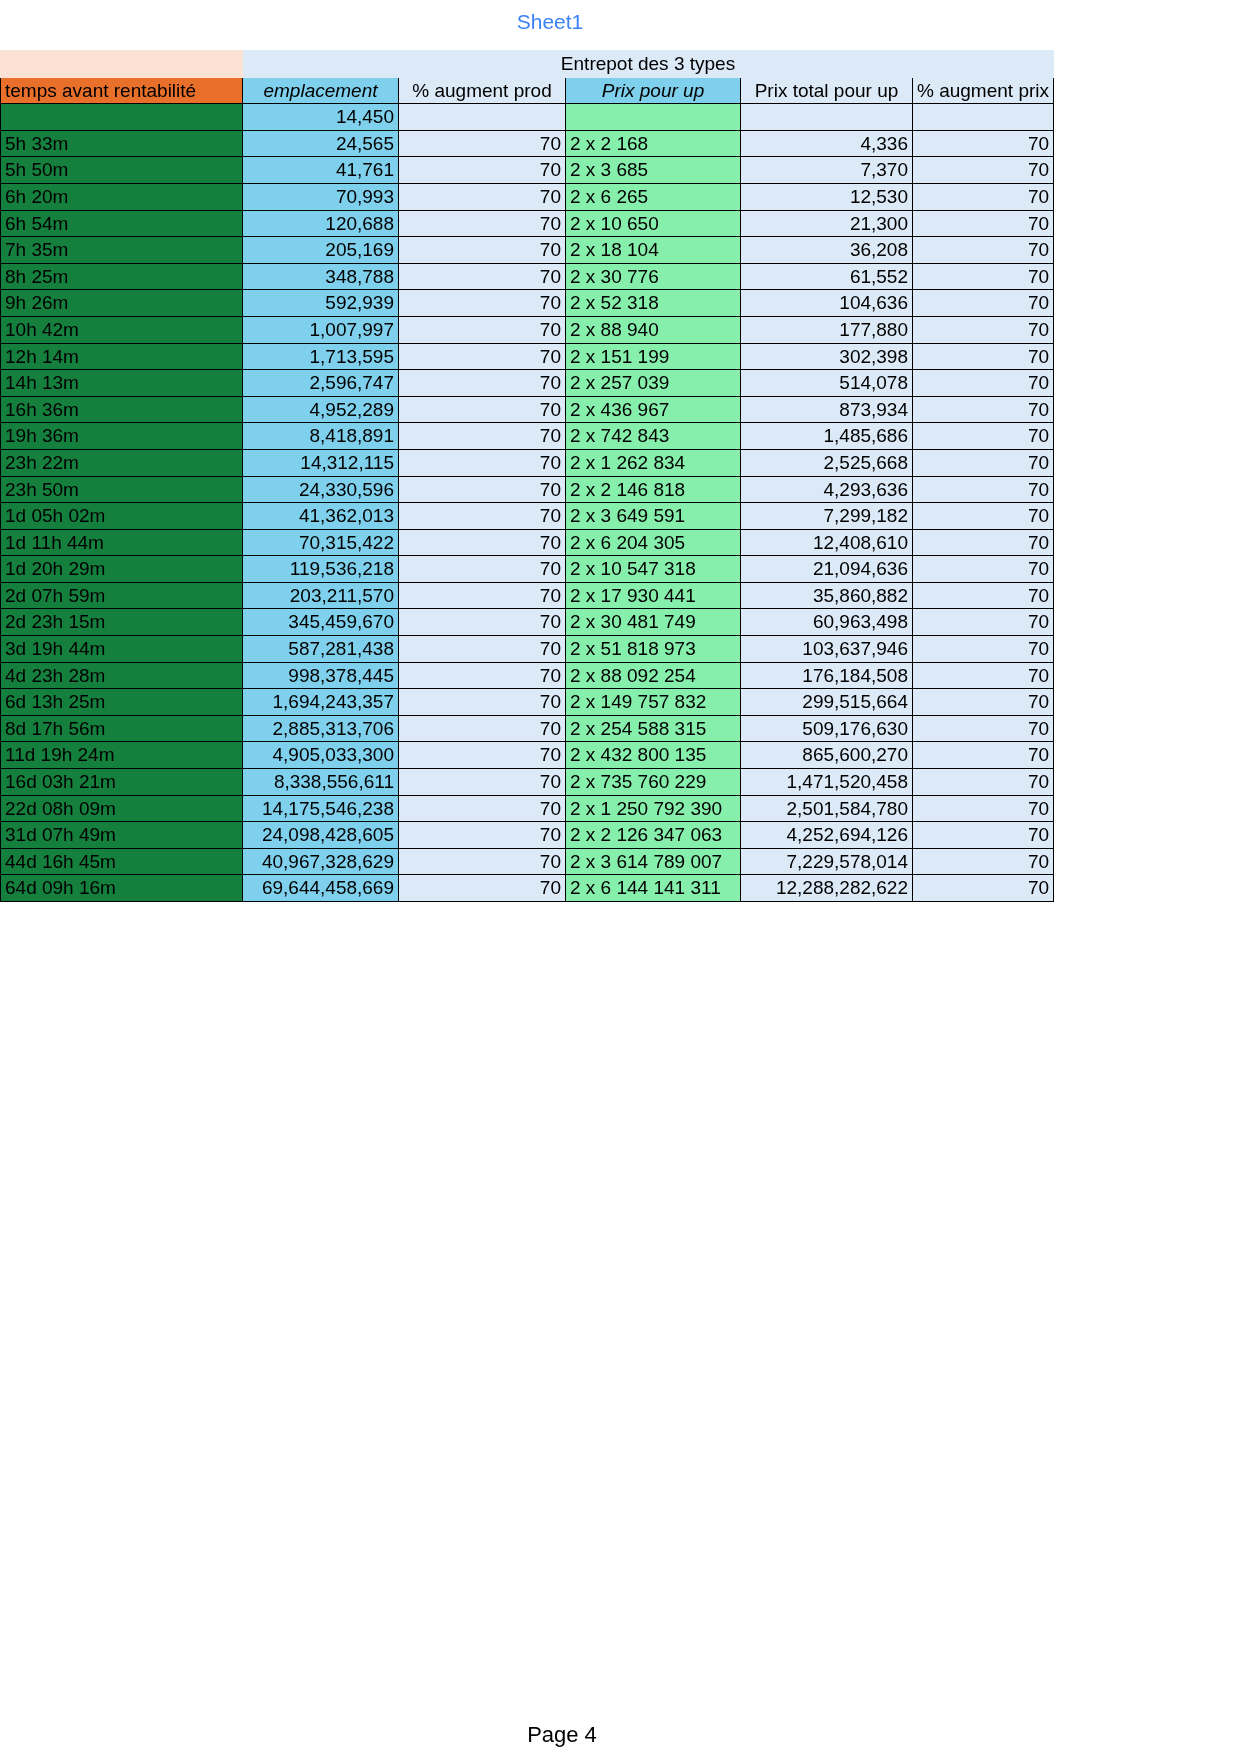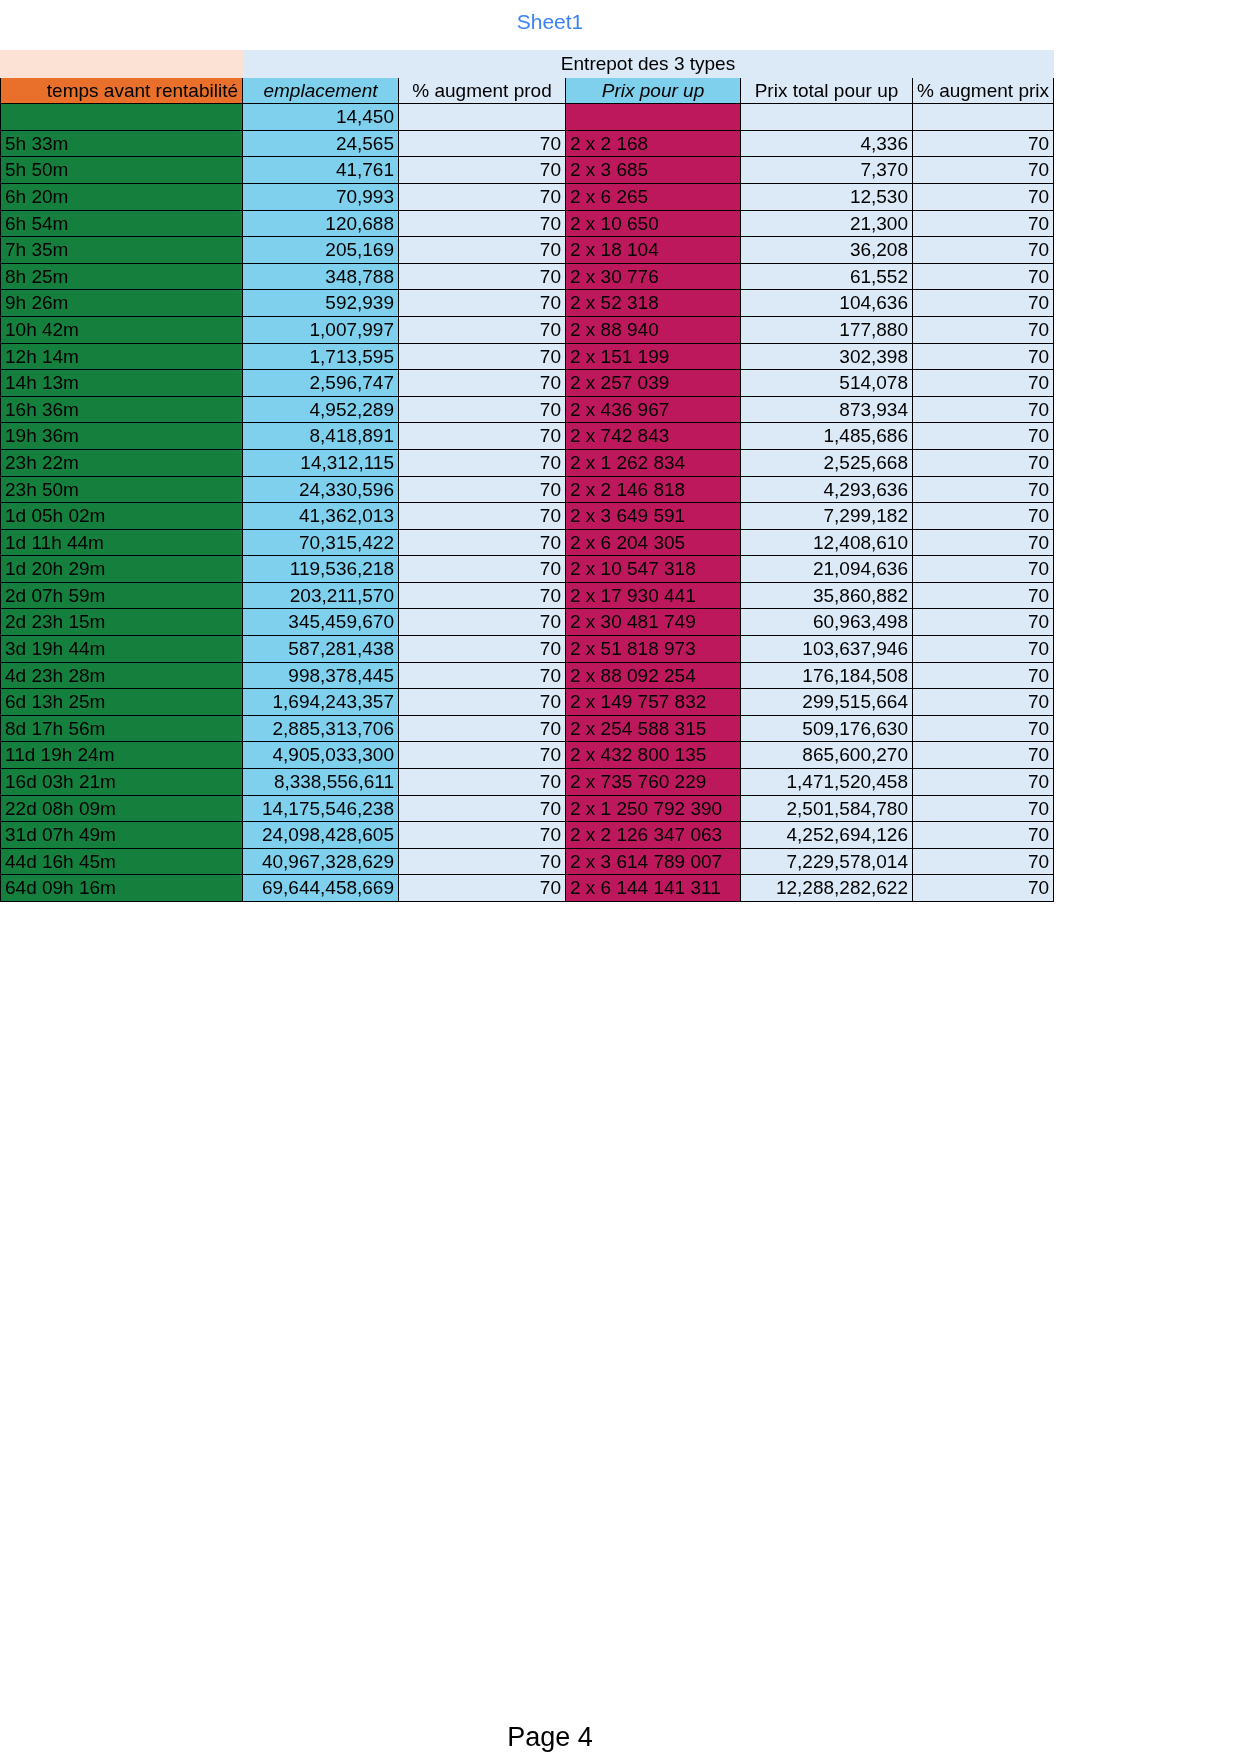--- a/index.html
+++ b/index.html
@@ -22,24 +22,24 @@
     left: 0;
     width: 1100px;
     text-align: center;
     font-size: 21px;
     color: #3b82f6;
   }
 
   .page-footer {
     position: absolute;
     top: 1722px;
-    left: 0;
+    left: 12px;
     width: 1100px;
     text-align: center;
-    font-size: 27px;
+    font-size: 22px;
     color: #000;
   }
 
   table.grid {
     position: absolute;
     top: 50px;
     left: 0px;
     border-collapse: collapse;
     table-layout: fixed;
     font-size: 19px;
@@ -75,38 +75,38 @@
   .banner-main {
     background: #dce9f7;
     text-align: center;
     border: 1px solid #dce9f7 !important;
     margin-top: 32px;
   }
 
   
   .hdr-orange {
     background: #e8702a;
-    text-align: right;
+    text-align: left;
     margin-left: 8px;
   }
   .hdr-blue {
     background: #7fd0ec;
     text-align: center;
     font-style: italic;
   }
   .hdr-pale {
     background: #dce9f7;
     text-align: center;
     margin-left: 29px;
   }
 
   
   .b-orange { background: #15803d; text-align: left; }
   .b-blue   { background: #7fd0ec; text-align: right; margin-top: 48px; }
-  .b-blue-l { background: #be185d; text-align: left; }
+  .b-blue-l { background: #86efac; text-align: left; }
   .b-pale   { background: #dce9f7; text-align: right; }
 </style>
 </head>
 <body>
 
 <div class="sheet-title">Sheet1</div>
 
 <table class="grid">
   <colgroup>
     <col class="c0">

